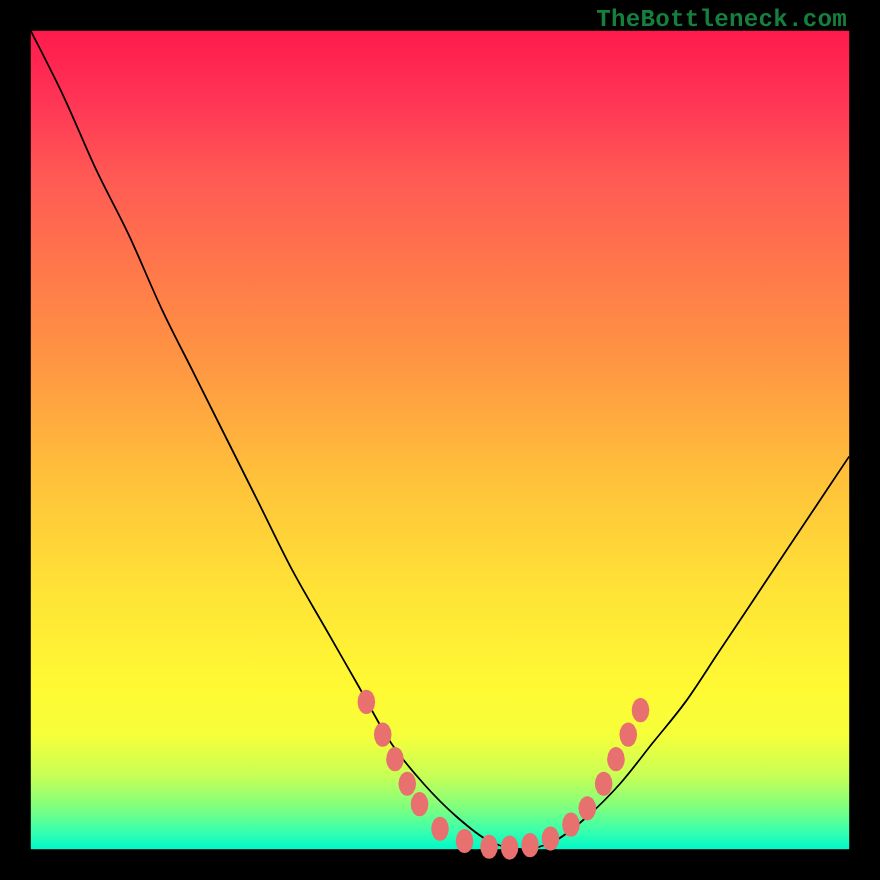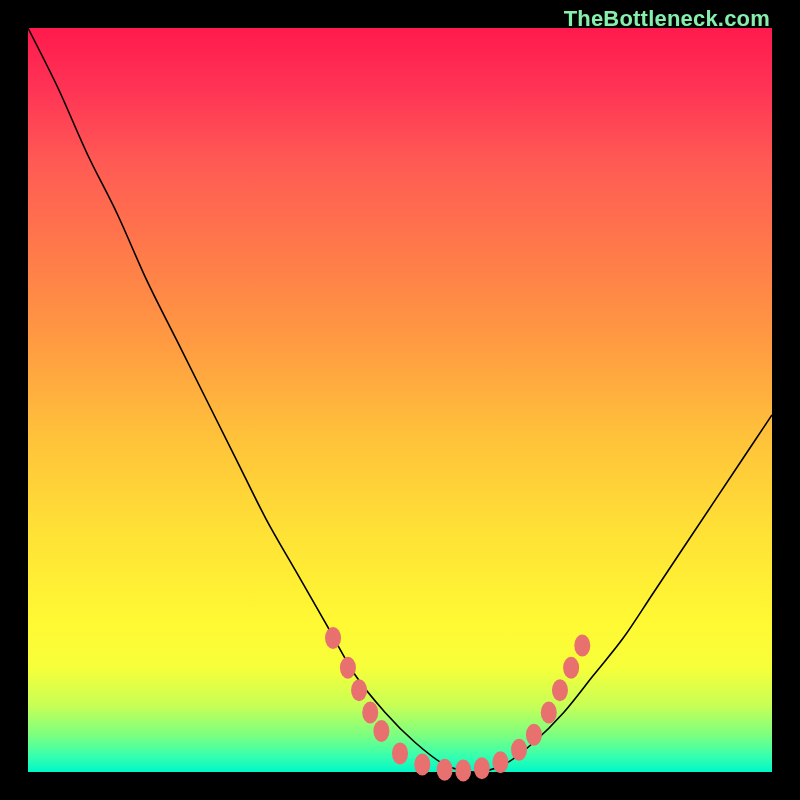--- a/index.html
+++ b/index.html
@@ -28,24 +28,24 @@
       #f6ff3a 86%,
       #c8ff55 91%,
       #7dff80 95%,
       #33ffb0 98%,
       #00f7c8 100%);
   }
   .watermark {
     position: absolute;
     top: 6px;
     right: 30px;
-    font-family: Liberation Sans, sans-serif;
+    font-family: Liberation Mono, monospace;
     font-size: 22px;
     font-weight: 600;
-    color: #86efac;
+    color: #15803d;
     letter-spacing: 0.2px;
   }
   svg.curve {
     position: absolute;
     left: 0; top: 0;
     width: 100%; height: 100%;
     overflow: visible;
   }
   .line { stroke: #000; stroke-width: 1.6; fill: none; }
   .dot { fill: #e8706f; }

